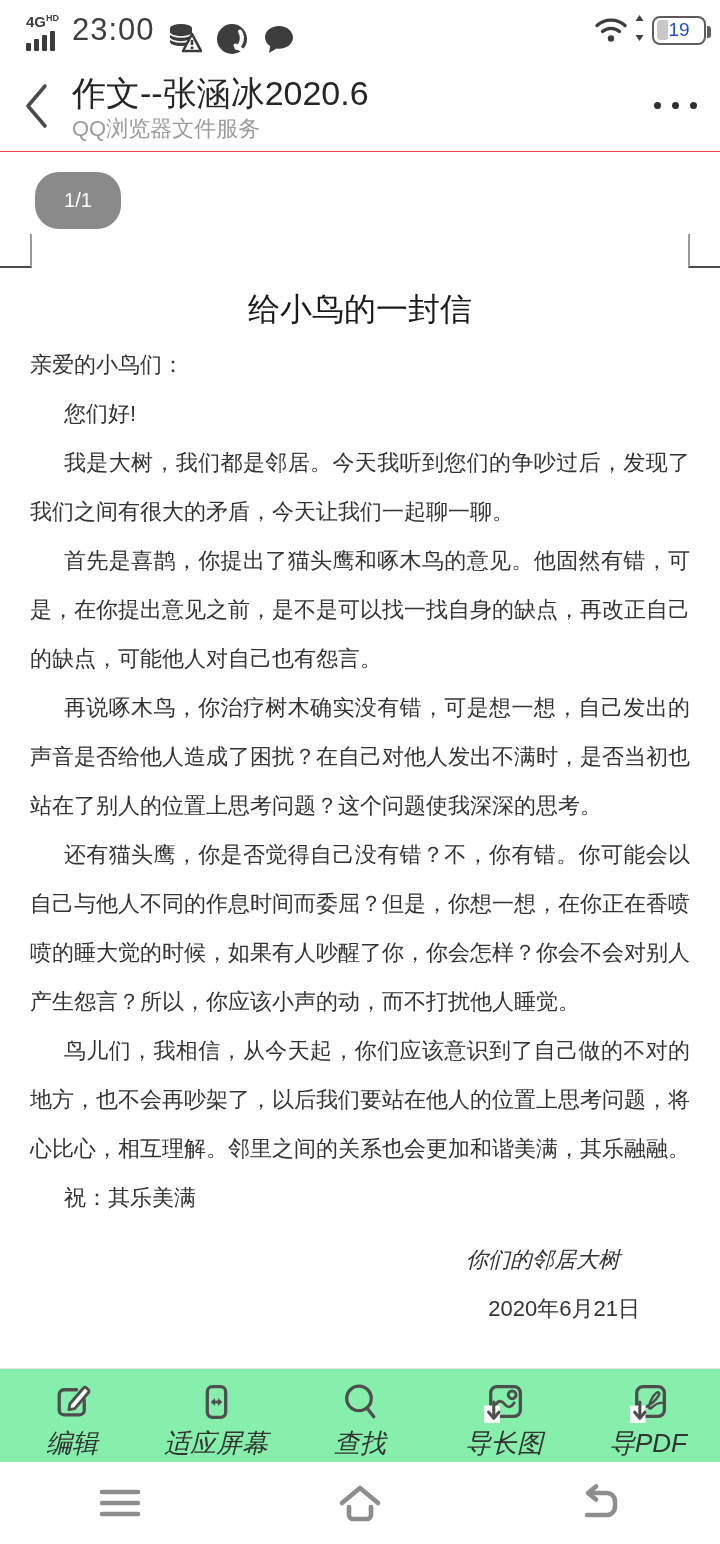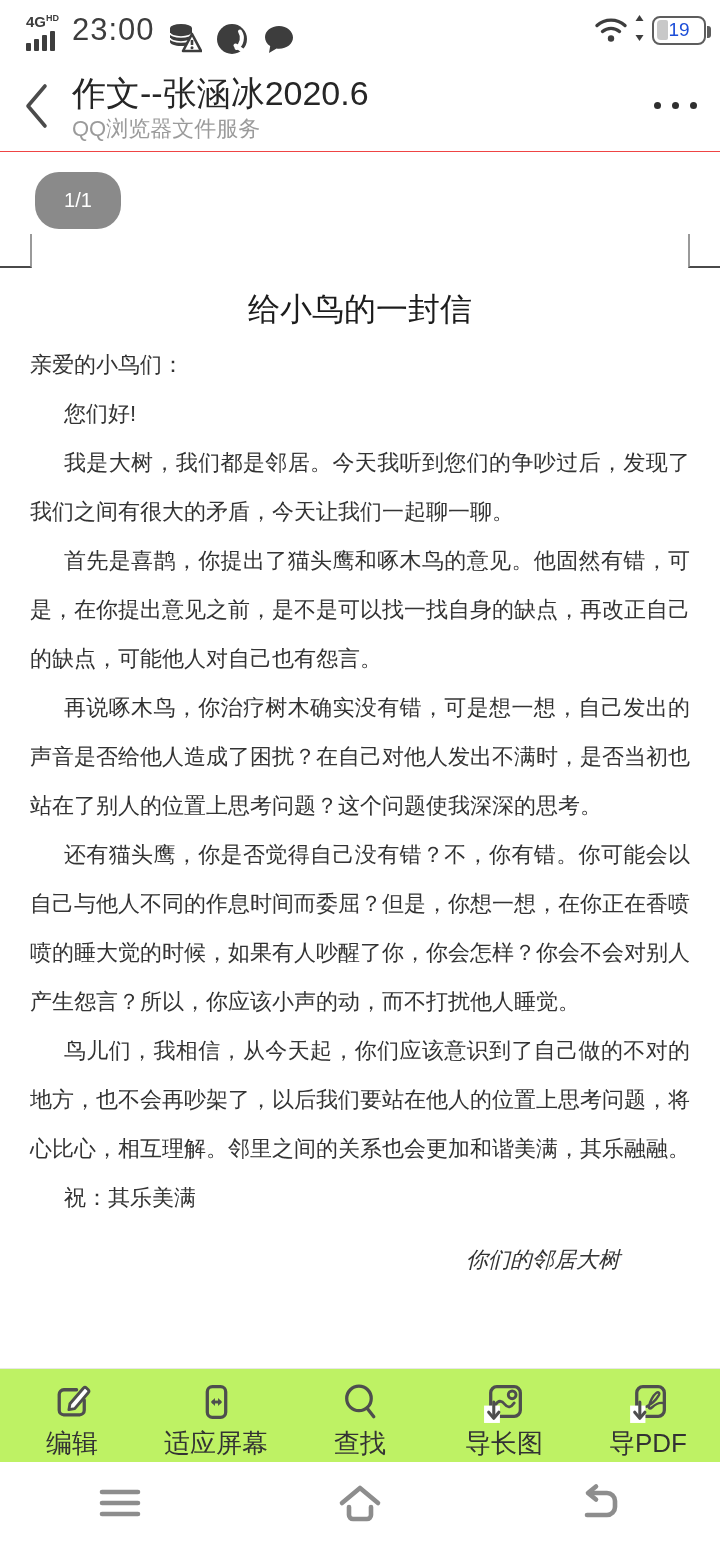--- a/index.html
+++ b/index.html
@@ -58,21 +58,21 @@
     font-size:22px; line-height:49px; color:#333; text-align:justify;
   }
   .doc-title{ font-size:32px; line-height:54px; margin:14px 0 4px; text-align:center; color:#1c1c1c; font-weight:400; }
   .doc p{ margin:0; text-indent:34px; }
   .doc p.salutation{ text-indent:0; }
   .doc p.signature{ text-align:right; text-indent:0; margin-top:13px; padding-right:70px;font-style:italic; }
   .doc p.sign-date{ text-align:right; text-indent:0; padding-right:50px; }
   
   .toolbar{
     position:absolute; left:0; right:0; bottom:82px; height:94px;
-    border-top:1px solid #e7e7e7; background:#bef264; display:flex;
+    border-top:1px solid #e7e7e7; background:#86efac; display:flex;font-style:italic;
   }
   .tool{ flex:1; display:flex; flex-direction:column; align-items:center; justify-content:flex-start; padding-top:7px; }
   .tool .t-ico{ height:50px; display:flex; align-items:center; justify-content:center; }
   .tool .t-label{ font-size:26px; color:#333; line-height:34px; }
   
   .navbar{
     position:absolute; left:0; right:0; bottom:0; height:82px;
     background:#fff; display:flex; align-items:center;
   }
   .nav-slot{ flex:1; display:flex; align-items:center; justify-content:center; }
@@ -166,20 +166,21 @@
       <div class="doc-title">给小鸟的一封信</div>
       <p class="salutation">亲爱的小鸟们：</p>
       <p>您们好!</p>
       <p>我是大树，我们都是邻居。今天我听到您们的争吵过后，发现了我们之间有很大的矛盾，今天让我们一起聊一聊。</p>
       <p>首先是喜鹊，你提出了猫头鹰和啄木鸟的意见。他固然有错，可是，在你提出意见之前，是不是可以找一找自身的缺点，再改正自己的缺点，可能他人对自己也有怨言。</p>
       <p>再说啄木鸟，你治疗树木确实没有错，可是想一想，自己发出的声音是否给他人造成了困扰？在自己对他人发出不满时，是否当初也站在了别人的位置上思考问题？这个问题使我深深的思考。</p>
       <p>还有猫头鹰，你是否觉得自己没有错？不，你有错。你可能会以自己与他人不同的作息时间而委屈？但是，你想一想，在你正在香喷喷的睡大觉的时候，如果有人吵醒了你，你会怎样？你会不会对别人产生怨言？所以，你应该小声的动，而不打扰他人睡觉。</p>
       <p>鸟儿们，我相信，从今天起，你们应该意识到了自己做的不对的地方，也不会再吵架了，以后我们要站在他人的位置上思考问题，将心比心，相互理解。邻里之间的关系也会更加和谐美满，其乐融融。</p>
       <p>祝：其乐美满</p>
       <p class="signature">你们的邻居大树</p>
+      <p class="sign-date">2020年6月21日</p>
     </div>
   </div>
 
   <div class="toolbar">
 
     <div class="tool">
       <span class="t-ico">
         <svg width="47" height="47" viewBox="0 0 46 46">
           <path d="M27 11.5 H14.5 a4.5 4.5 0 0 0 -4.5 4.5 v15.5 a4.5 4.5 0 0 0 4.5 4.5 h15.5 a4.5 4.5 0 0 0 4.5 -4.5 V21.5" fill="none" stroke="#4e4e4e" stroke-width="3.2" stroke-linecap="round"></path>
           <path d="M19.5 31 l1 -5.8 L33.8 9.8 a2 2 0 0 1 2.8 0 l1.8 1.8 a2 2 0 0 1 0 2.8 L25.2 30 l-5.7 1 z" fill="#fff" stroke="#4e4e4e" stroke-width="2.8" stroke-linejoin="round"></path>

